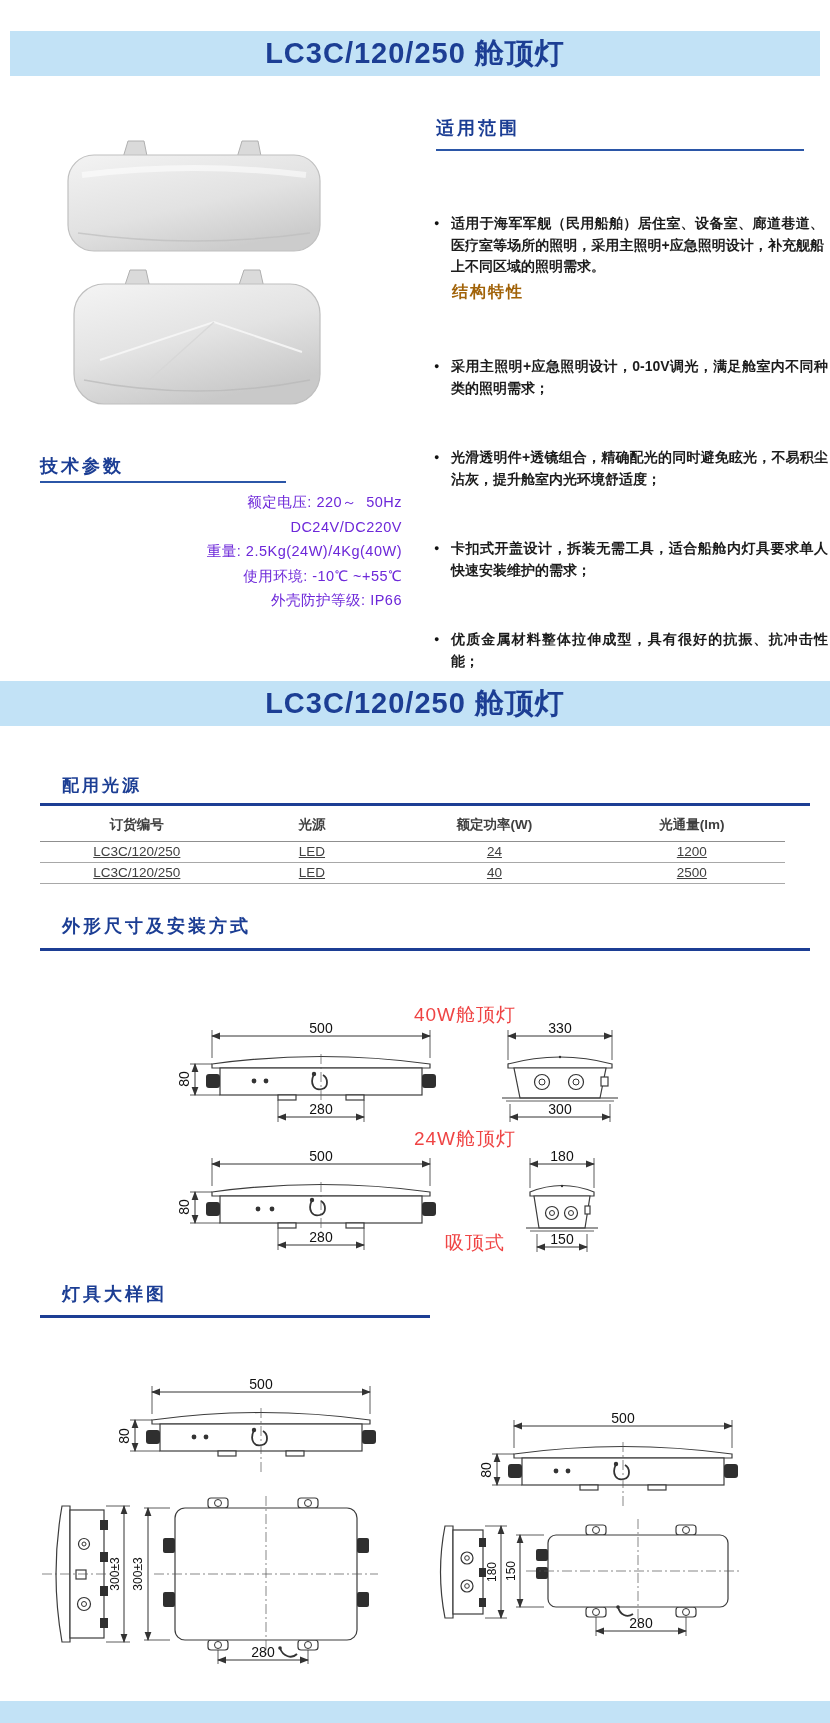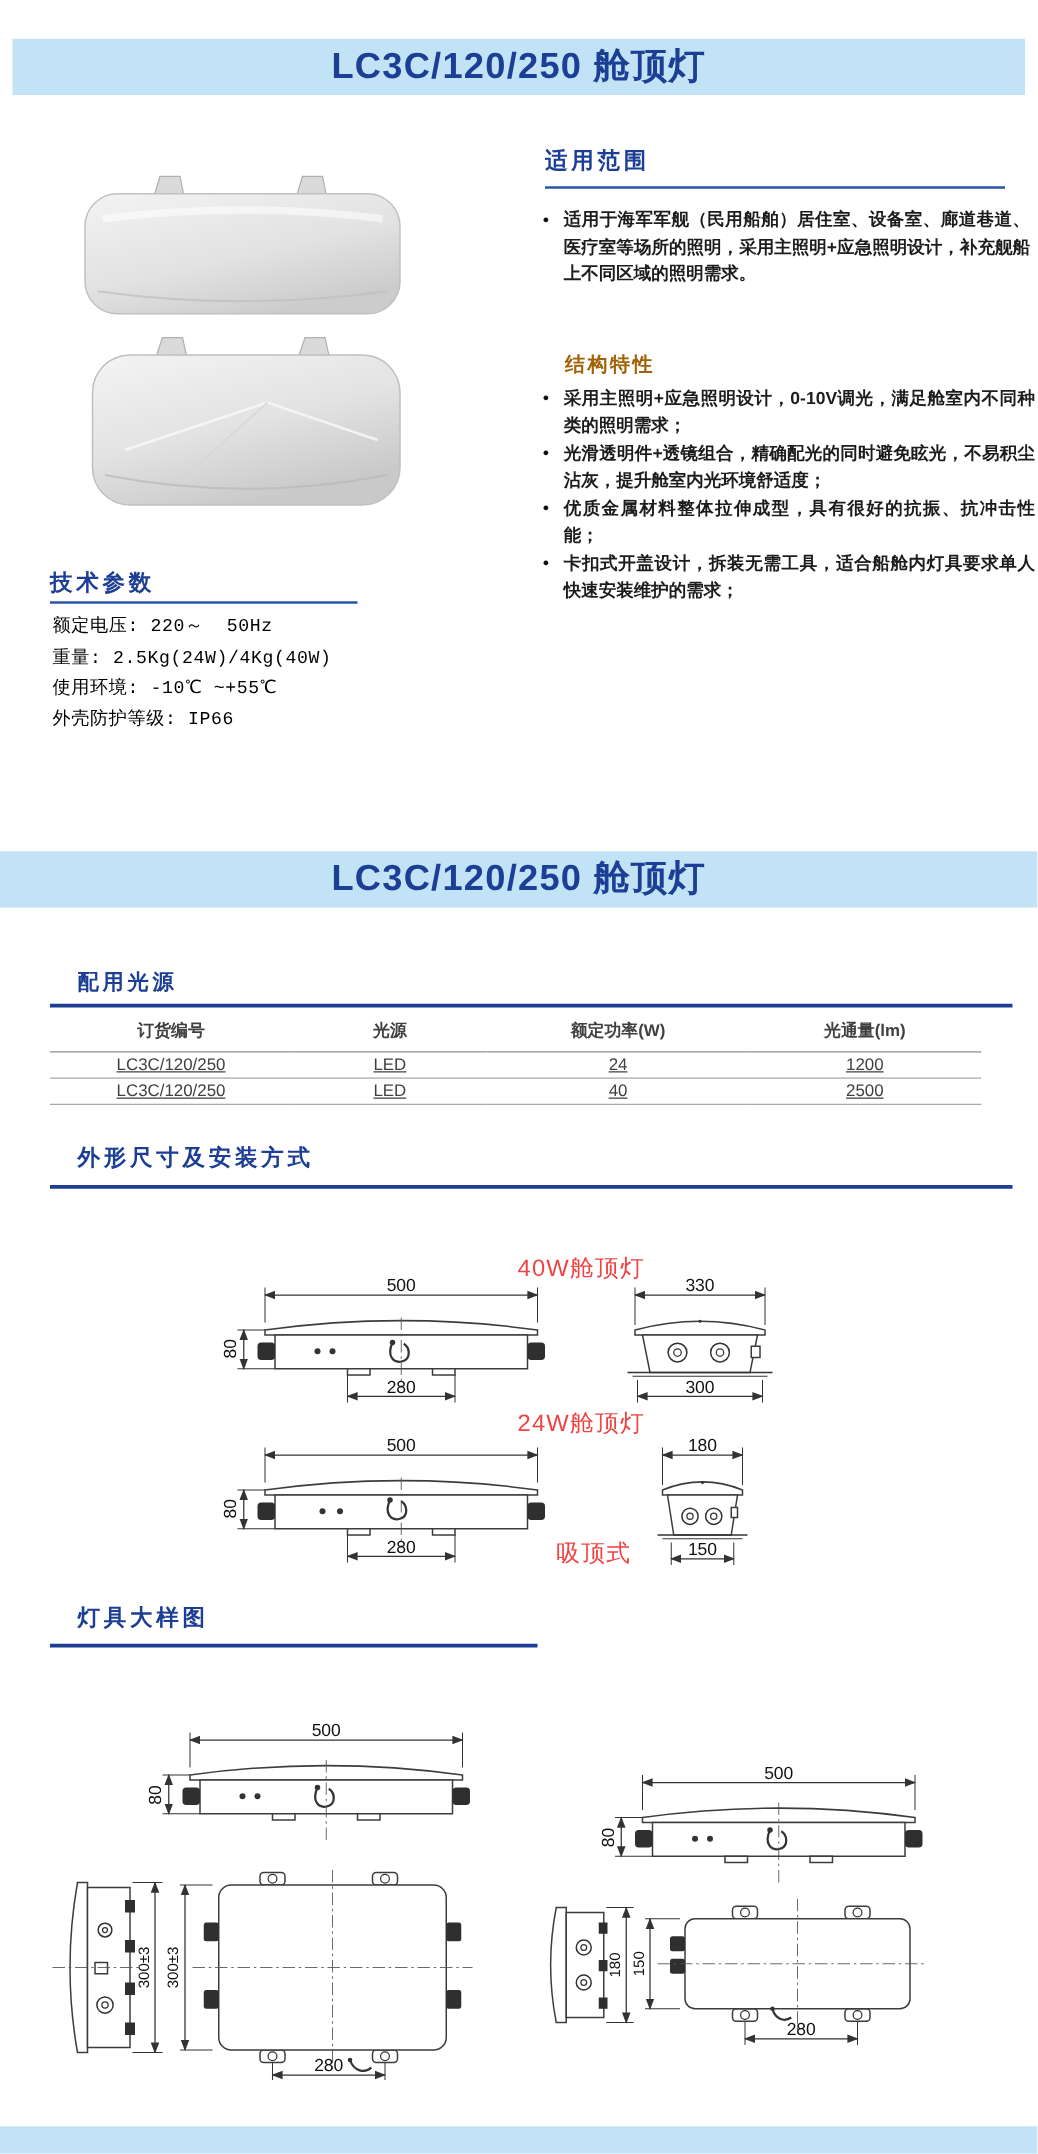--- a/index.html
+++ b/index.html
@@ -19,28 +19,28 @@
   #footer-bar{left:0;top:1701px;width:830px;height:22px;background:#c2e2f6;}
   
   .sec-head{font-size:18px;font-weight:bold;color:#1c3e94;letter-spacing:3px;}
   .sec-head.green{color:#a16207;font-size:16px;letter-spacing:2px;}
   .sec-line{height:2px;background:#2b56a7;}
   .sec-line.thick{height:2.5px;background:#1c3e94;}
   
   ul.bullets{list-style:none;margin:0;padding:0;}
   ul.bullets li{
     position:relative;padding-left:19px;margin-bottom:1px;
-    font-size:14px;line-height:21.5px;font-weight:600;color:#1c1c1c;text-align:justify;
+    font-size:14px;line-height:21.5px;font-weight:600;color:#1c1c1c;text-align:justify;margin-top:48px;
   }
   ul.bullets li::before{content:"●";position:absolute;left:2px;top:0;font-size:9px;color:#111;}
   
   .tech-line{
-    font-family:Liberation Mono, monospace;
+    font-family:Liberation Sans, sans-serif;
     font-size:14.5px;line-height:16px;margin-bottom:8.5px;font-weight:500;
-    color:#000000;white-space:pre;letter-spacing:0.5px;
+    color:#6d28d9;white-space:pre;letter-spacing:0.5px;text-align:right;
   }
   .tech-line.indent{padding-left:78px;}
   
   table.src{border-collapse:collapse;width:745px;font-size:13.5px;color:#404040;}
   table.src th{
     font-weight:bold;text-align:center;padding:6px 2px 7px;border-bottom:1.5px solid #8f8f8f;
   }
   table.src td{
     text-align:center;padding:2px 2px 3px;border-bottom:1.2px solid #a8a8a8;font-size:13.5px;text-decoration:underline;
   }
@@ -105,28 +105,29 @@
 <div class="abs sec-head" style="left:436px;top:116px">适用范围</div>
 <div class="abs sec-line" style="left:436px;top:149px;width:368px"></div>
 <ul class="abs bullets" style="left:432px;top:165px;width:392px">
   <li>适用于海军军舰（民用船舶）居住室、设备室、廊道巷道、医疗室等场所的照明，采用主照明+应急照明设计，补充舰船上不同区域的照明需求。</li>
 </ul>
 
 <div class="abs sec-head green" style="left:452px;top:282px">结构特性</div>
 <ul class="abs bullets" style="left:432px;top:308px;width:396px">
   <li>采用主照明+应急照明设计，0-10V调光，满足舱室内不同种类的照明需求；</li>
   <li>光滑透明件+透镜组合，精确配光的同时避免眩光，不易积尘沾灰，提升舱室内光环境舒适度；</li>
+  <li>卡扣式开盖设计，拆装无需工具，适合船舱内灯具要求单人快速安装维护的需求；</li>
   <li>优质金属材料整体拉伸成型，具有很好的抗振、抗冲击性能；</li>
-  <li>卡扣式开盖设计，拆装无需工具，适合船舱内灯具要求单人快速安装维护的需求；</li>
 </ul>
 
 <div class="abs sec-head" style="left:40px;top:454px">技术参数</div>
 <div class="abs sec-line" style="left:40px;top:481px;width:246px"></div>
 <div class="abs" style="left:42px;top:494px;width:360px">
   <div class="tech-line">额定电压: 220～  50Hz</div>
+  <div class="tech-line indent">DC24V/DC220V</div>
   <div class="tech-line">重量: 2.5Kg(24W)/4Kg(40W)</div>
   <div class="tech-line">使用环境: -10℃ ~+55℃</div>
   <div class="tech-line">外壳防护等级: IP66</div>
 </div>
 
 <div id="banner2" class="abs banner">LC3C/120/250 舱顶灯</div>
 
 <div class="abs sec-head" style="left:62px;top:774px;font-size:17px">配用光源</div>
 <div class="abs sec-line thick" style="left:40px;top:803px;width:770px"></div>
 <table class="abs src" style="left:40px;top:810px">

